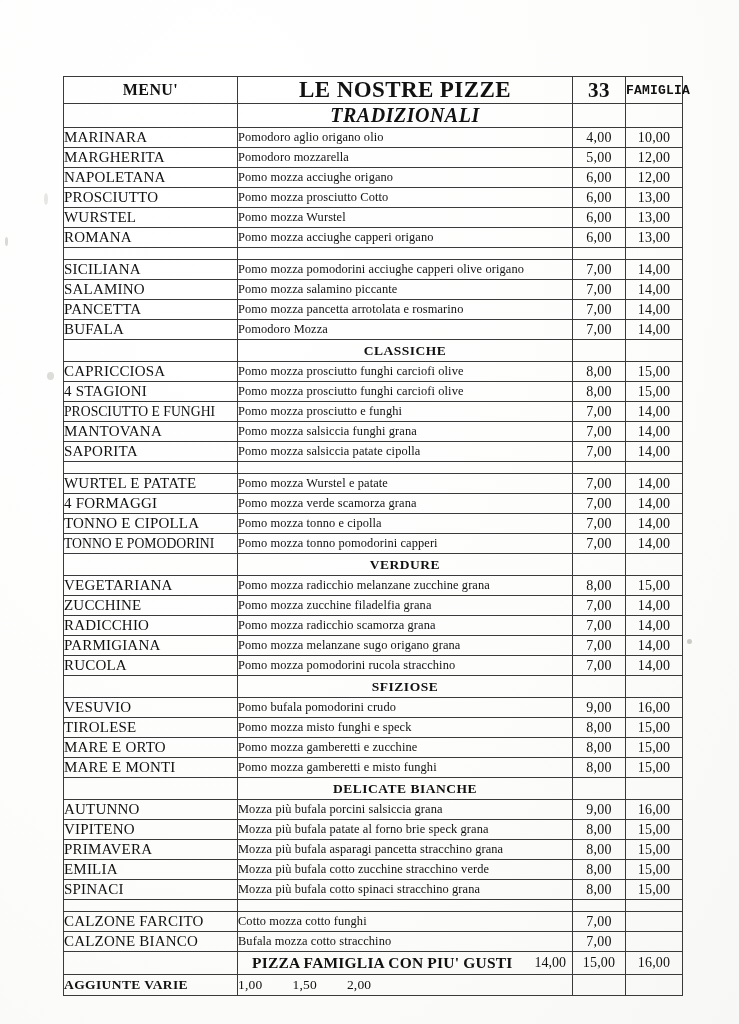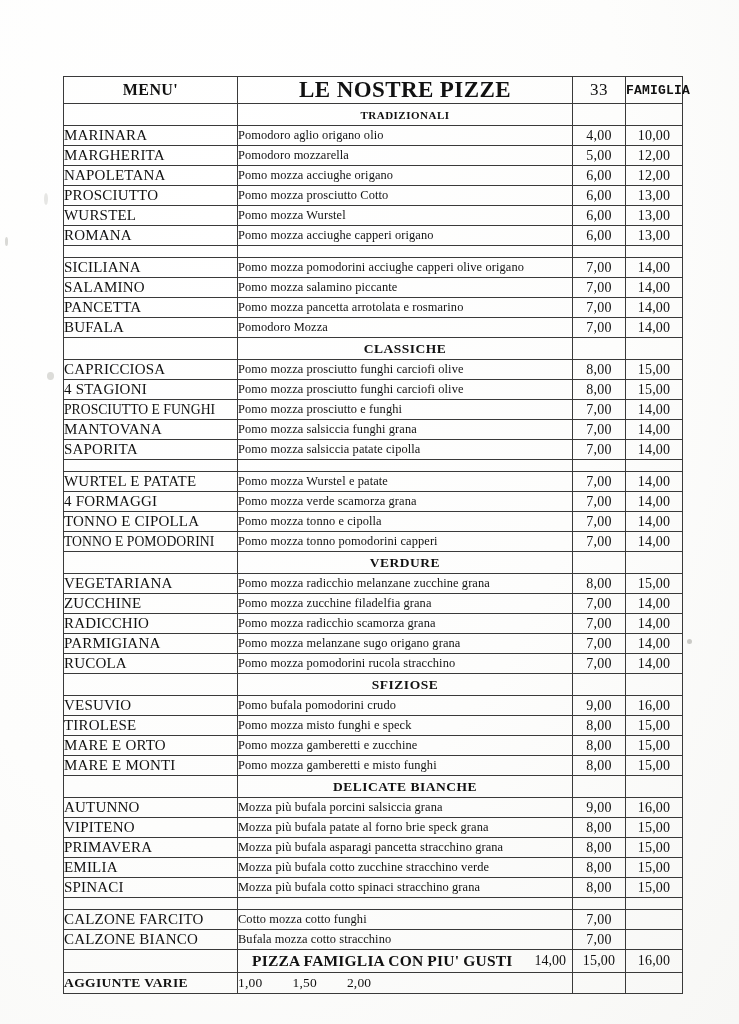--- a/index.html
+++ b/index.html
@@ -60,32 +60,32 @@
 
   
   .hdr-cell {
     height: 24px;
     text-align: center;
     font-weight: bold;
     letter-spacing: .4px;
   }
   .hdr-menu   { font-size: 16px; }
   .hdr-pizze  { font-size: 23px; }
-  .hdr-33     { font-size: 17px; font-weight: normal; }
+  .hdr-33     { font-size: 21px; font-weight: bold; }
   .hdr-fam    { font-size: 13px; font-weight: bold; letter-spacing: .2px; font-family: Liberation Mono, monospace; }
 
   
   .section-band {
     height: 21px;
     text-align: center;
     font-weight: bold;
     font-size: 13.5px;
     letter-spacing: .5px;
   }
-  .section-band.big { font-size: 11px; }
+  .section-band.big { font-size: 20px; font-style: italic; }
 
   
   .cell-name {
     height: 19px;
     font-size: 15px;
     padding-left: 7px;
     letter-spacing: .2px;
     white-space: nowrap;
     overflow: hidden;
   }

